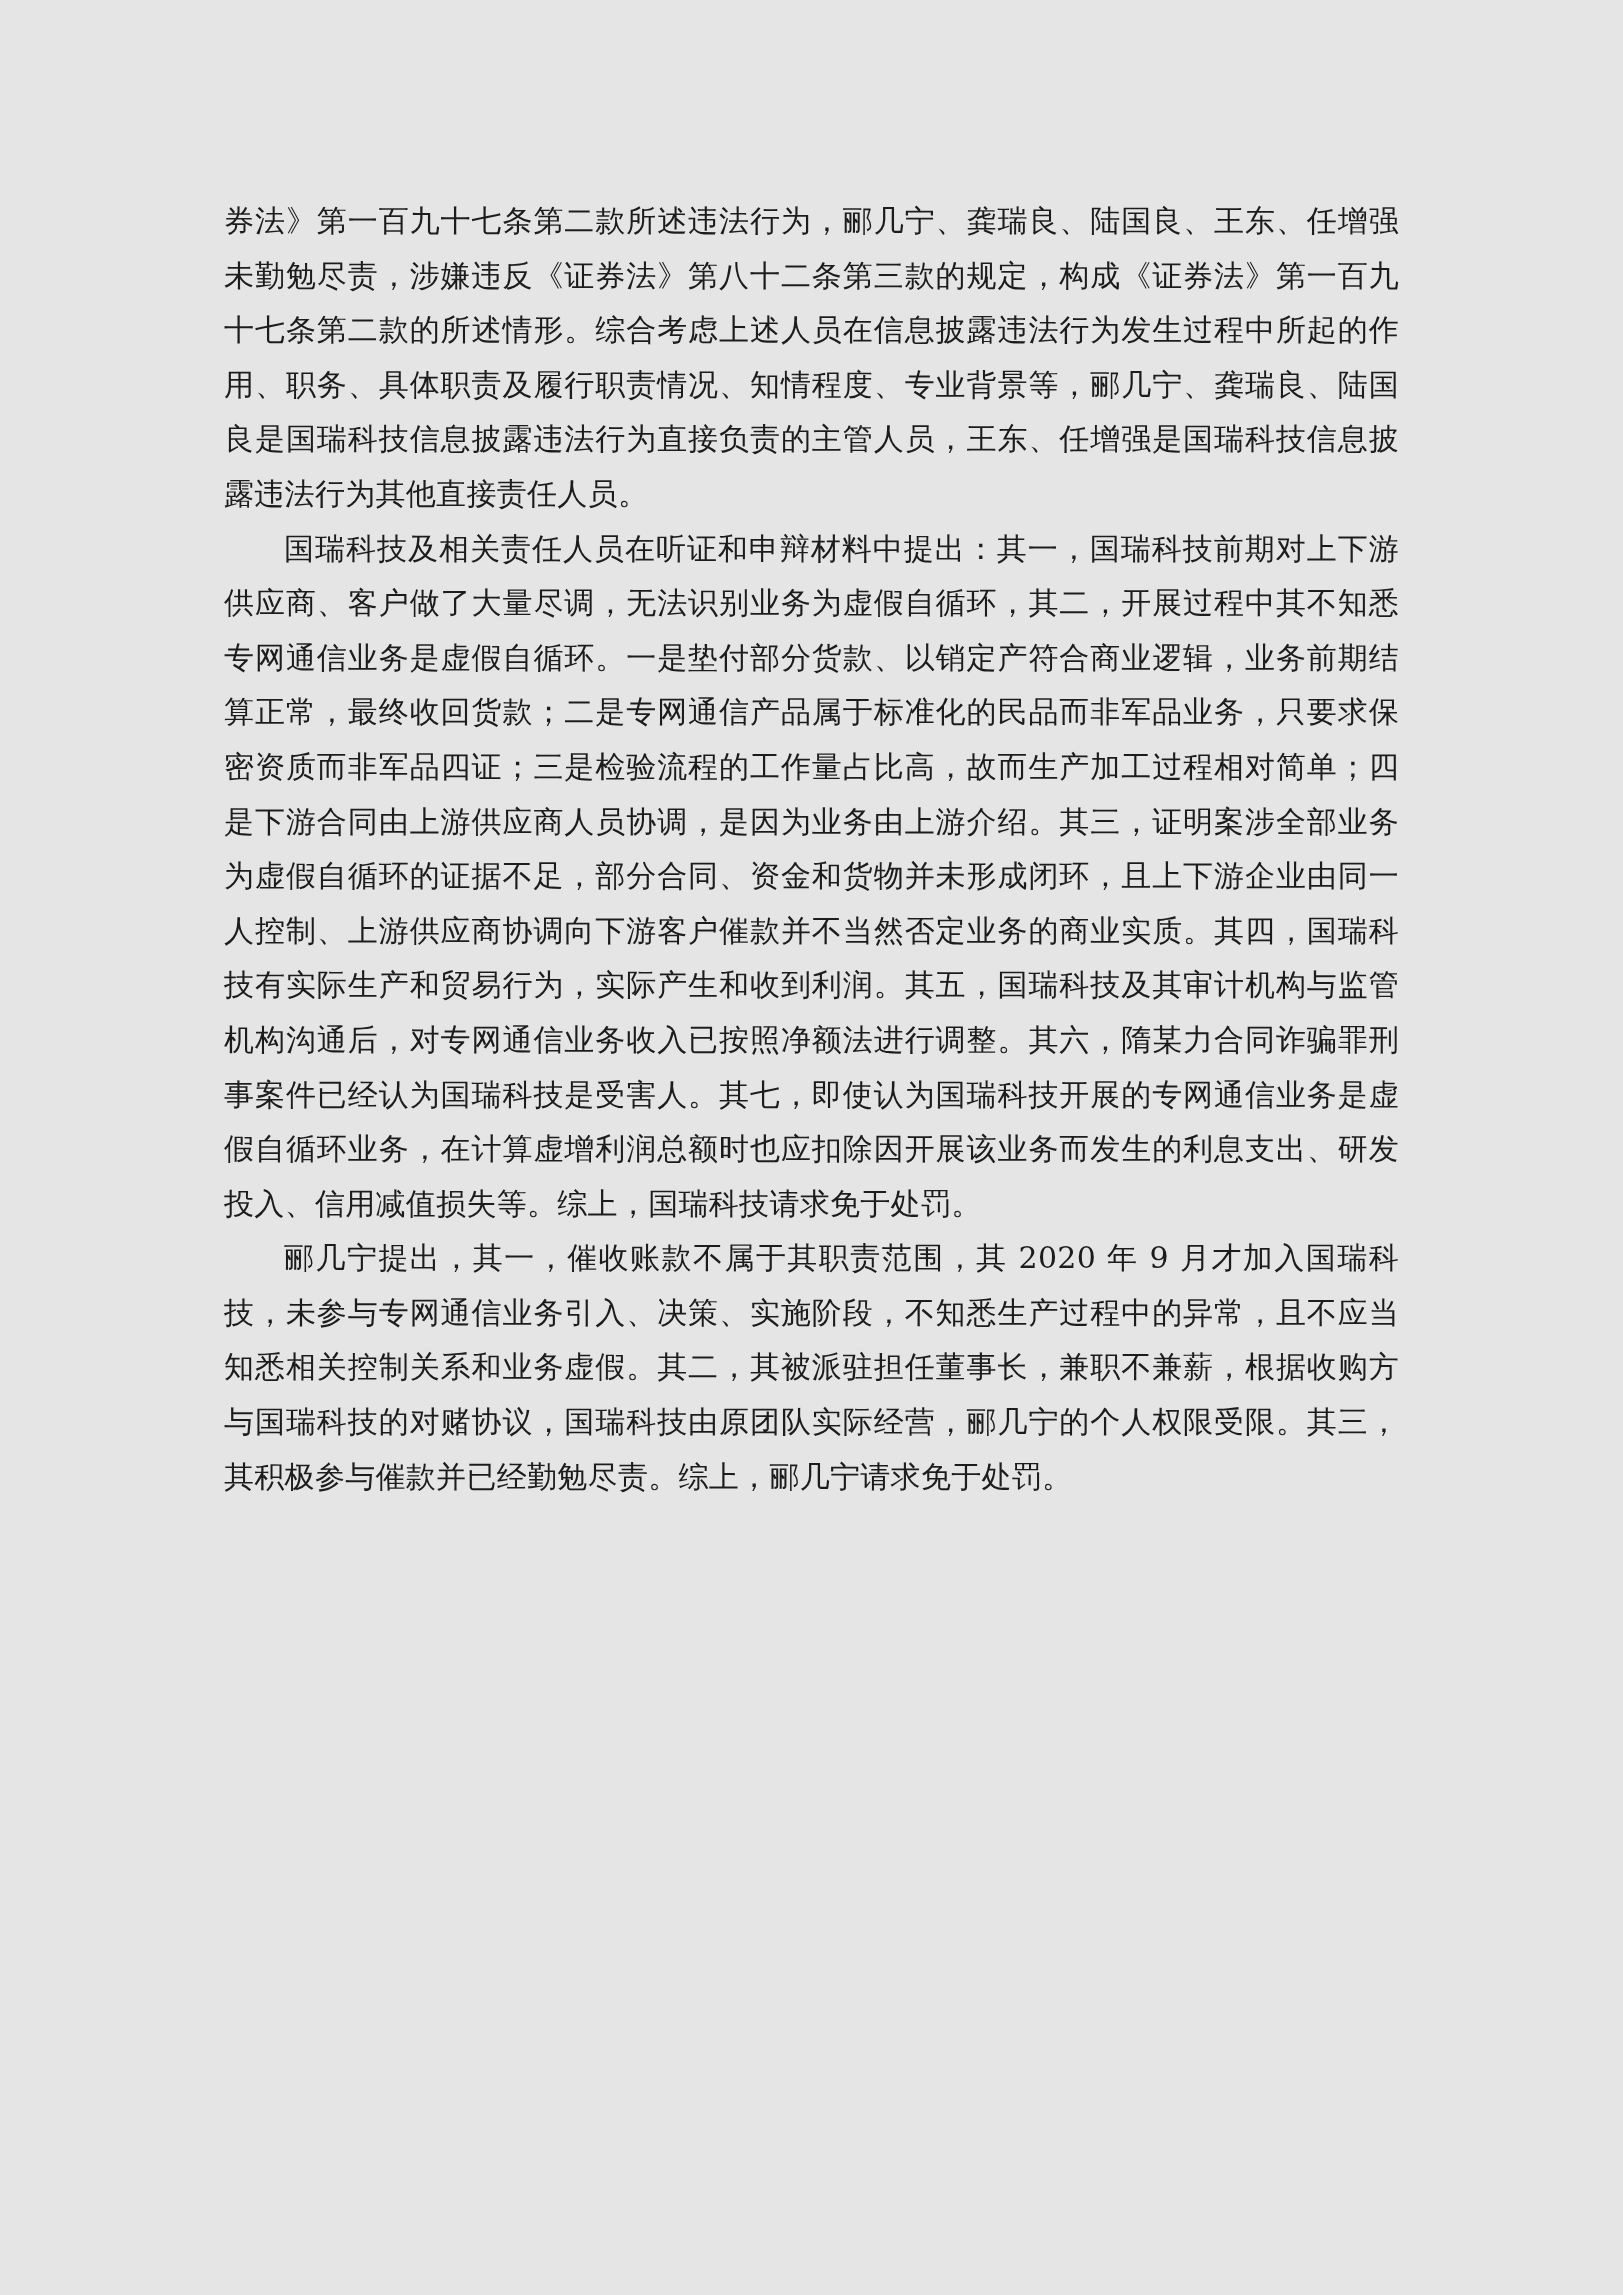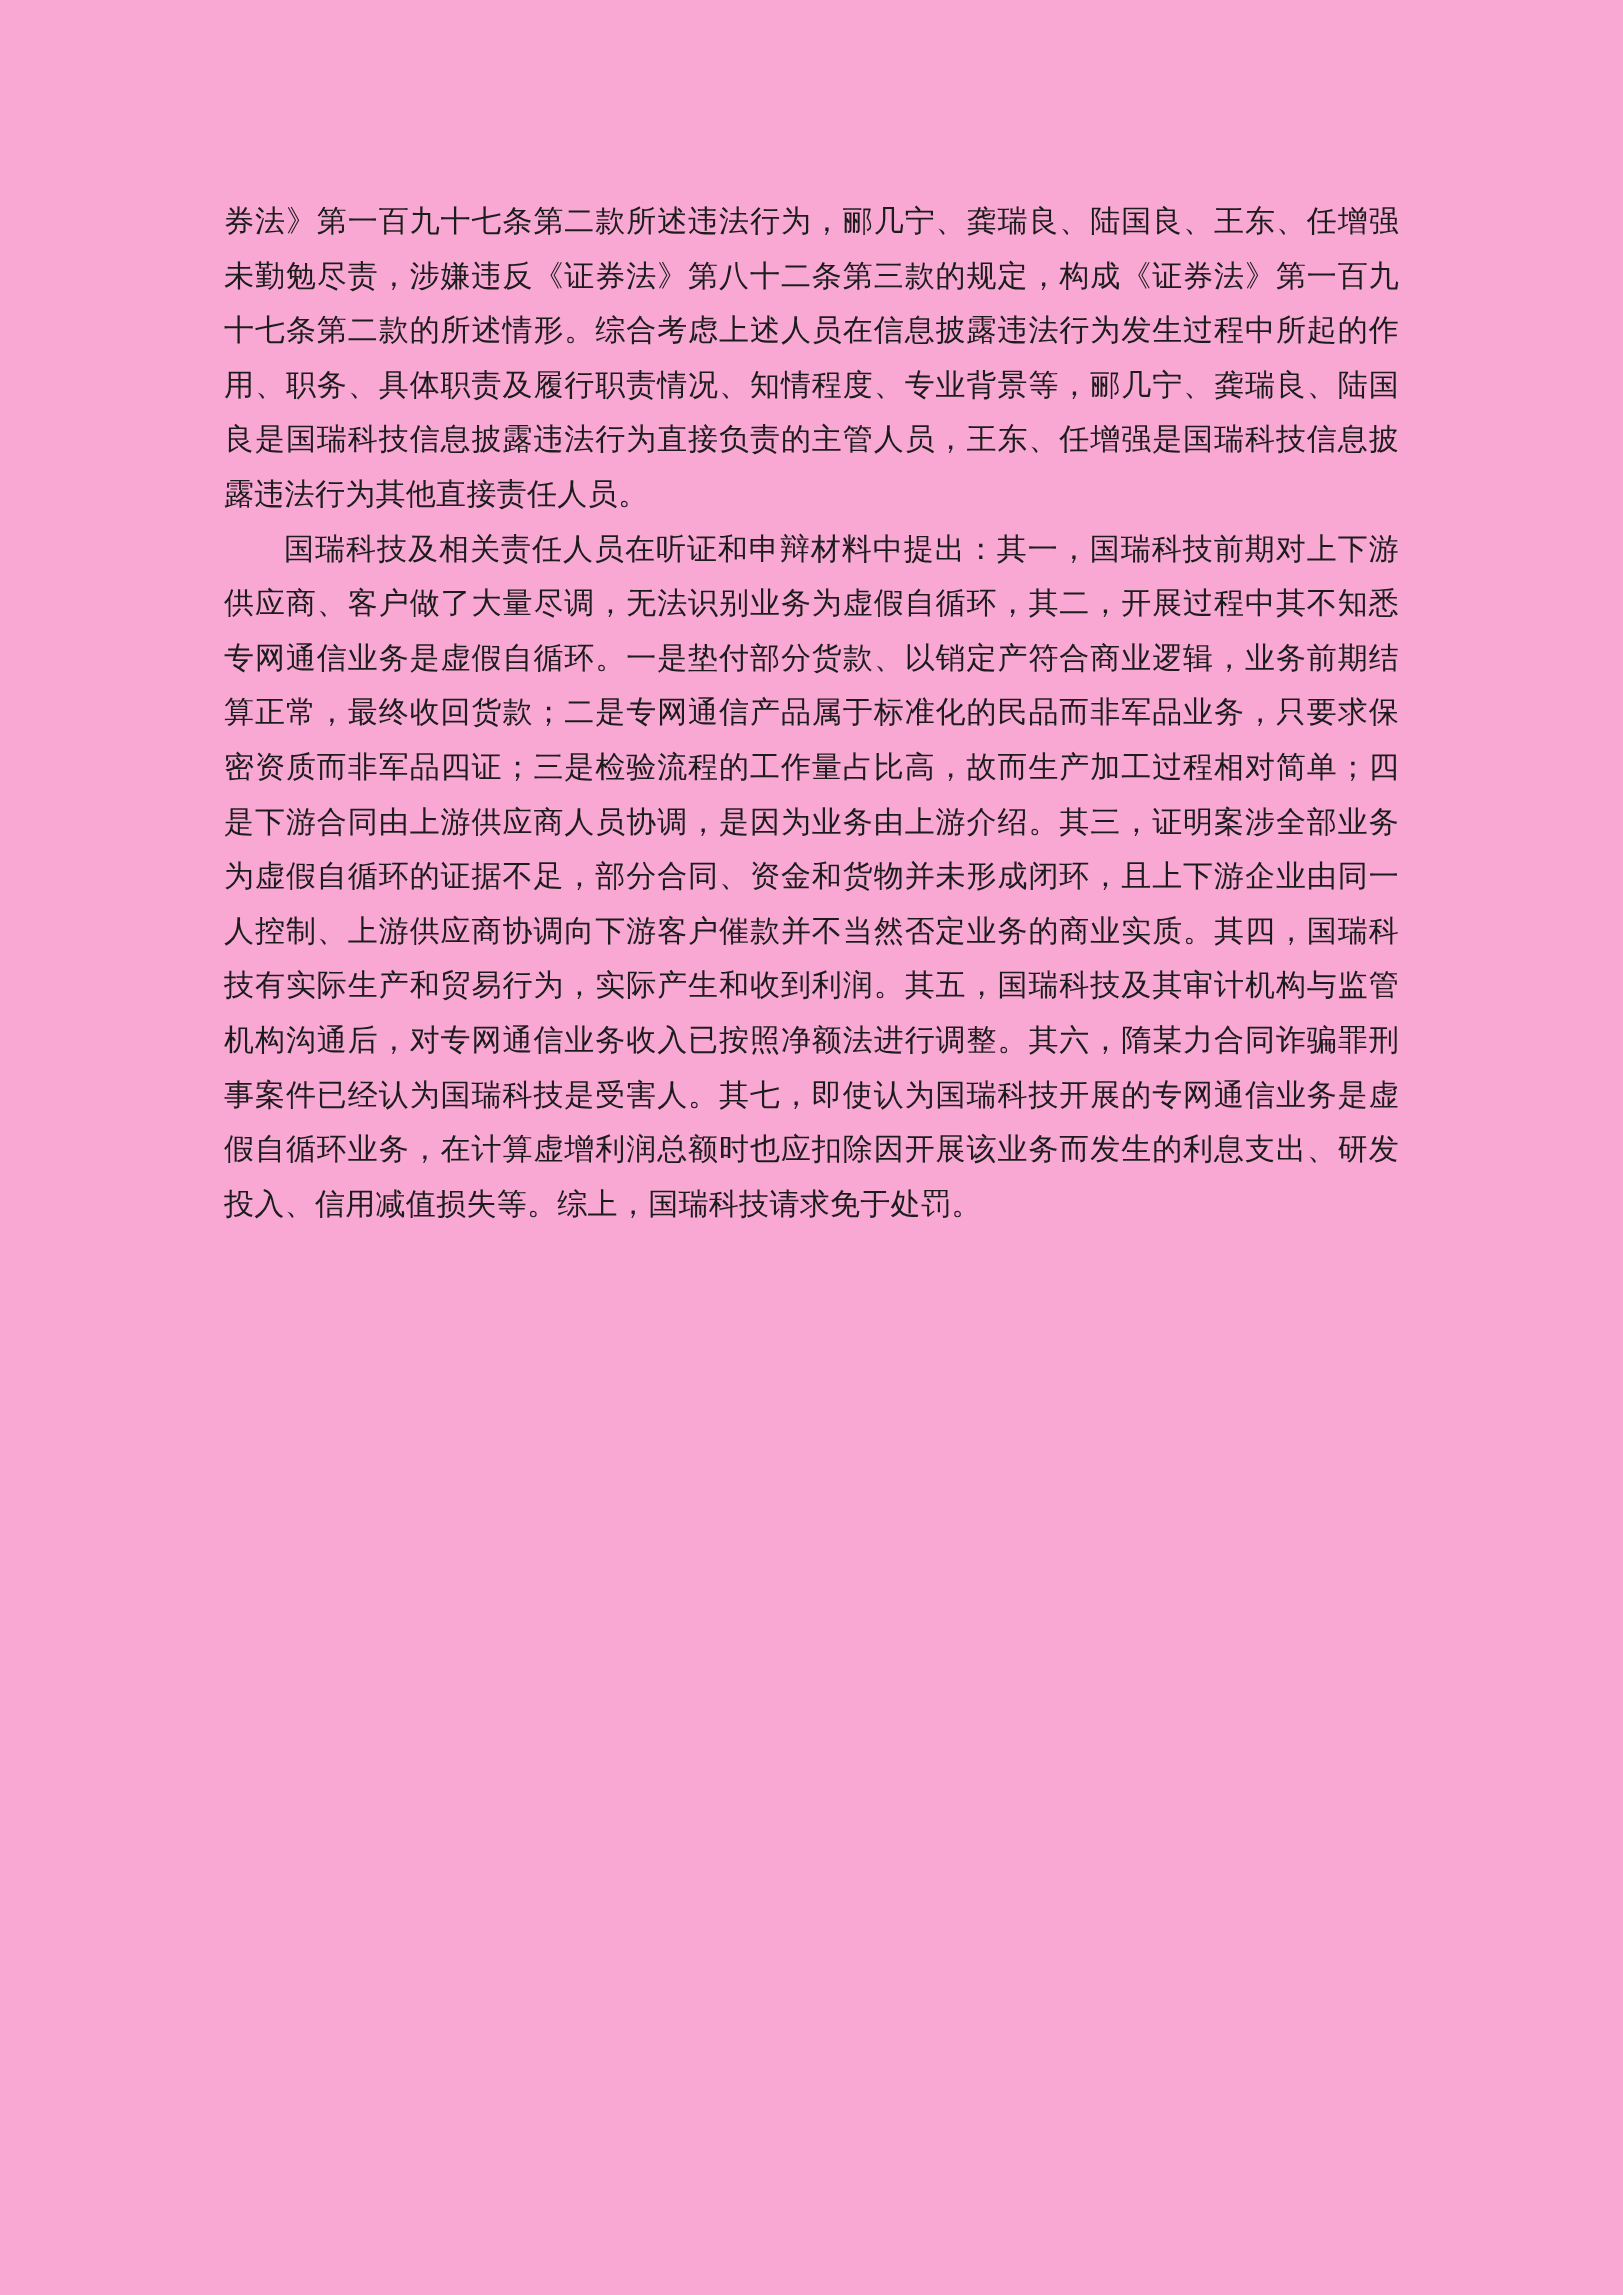--- a/index.html
+++ b/index.html
@@ -3,21 +3,21 @@
 <meta charset="utf-8">
 <style>
   html, body {
     margin: 0;
     padding: 0;
     background: #ffffff;
   }
   .page {
     width: 1623px;
     height: 2295px;
-    background: #f9a8d4;
+    background: #e5e5e5;
     position: relative;
     box-sizing: border-box;
     padding: 194px 224px 0 224px;
     font-family: "DejaVu Serif", "Liberation Serif", serif;
   }
   .doc-body {
     font-size: 30px;
     line-height: 1.82;
     color: #1c1c1c;
     text-align: justify;
@@ -32,15 +32,16 @@
     text-indent: 2em;
   }
 </style>
 </head>
 <body>
 
 <div class="page">
   <div class="doc-body">
     <p class="para">券法》第一百九十七条第二款所述违法行为，郦几宁、龚瑞良、陆国良、王东、任增强未勤勉尽责，涉嫌违反《证券法》第八十二条第三款的规定，构成《证券法》第一百九十七条第二款的所述情形。综合考虑上述人员在信息披露违法行为发生过程中所起的作用、职务、具体职责及履行职责情况、知情程度、专业背景等，郦几宁、龚瑞良、陆国良是国瑞科技信息披露违法行为直接负责的主管人员，王东、任增强是国瑞科技信息披露违法行为其他直接责任人员。</p>
     <p class="para indent">国瑞科技及相关责任人员在听证和申辩材料中提出：其一，国瑞科技前期对上下游供应商、客户做了大量尽调，无法识别业务为虚假自循环，其二，开展过程中其不知悉专网通信业务是虚假自循环。一是垫付部分货款、以销定产符合商业逻辑，业务前期结算正常，最终收回货款；二是专网通信产品属于标准化的民品而非军品业务，只要求保密资质而非军品四证；三是检验流程的工作量占比高，故而生产加工过程相对简单；四是下游合同由上游供应商人员协调，是因为业务由上游介绍。其三，证明案涉全部业务为虚假自循环的证据不足，部分合同、资金和货物并未形成闭环，且上下游企业由同一人控制、上游供应商协调向下游客户催款并不当然否定业务的商业实质。其四，国瑞科技有实际生产和贸易行为，实际产生和收到利润。其五，国瑞科技及其审计机构与监管机构沟通后，对专网通信业务收入已按照净额法进行调整。其六，隋某力合同诈骗罪刑事案件已经认为国瑞科技是受害人。其七，即使认为国瑞科技开展的专网通信业务是虚假自循环业务，在计算虚增利润总额时也应扣除因开展该业务而发生的利息支出、研发投入、信用减值损失等。综上，国瑞科技请求免于处罚。</p>
+    <p class="para indent">郦几宁提出，其一，催收账款不属于其职责范围，其 2020 年 9 月才加入国瑞科技，未参与专网通信业务引入、决策、实施阶段，不知悉生产过程中的异常，且不应当知悉相关控制关系和业务虚假。其二，其被派驻担任董事长，兼职不兼薪，根据收购方与国瑞科技的对赌协议，国瑞科技由原团队实际经营，郦几宁的个人权限受限。其三，其积极参与催款并已经勤勉尽责。综上，郦几宁请求免于处罚。</p>
   </div>
 </div>
 
 
 </body></html>

